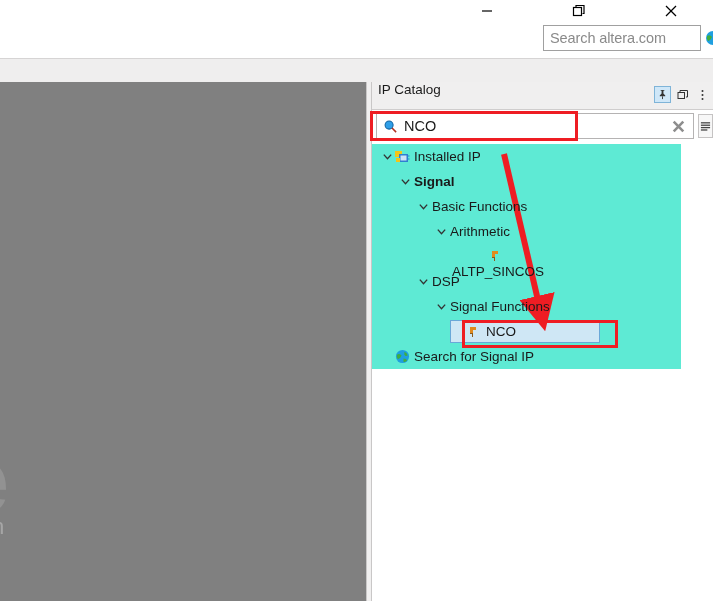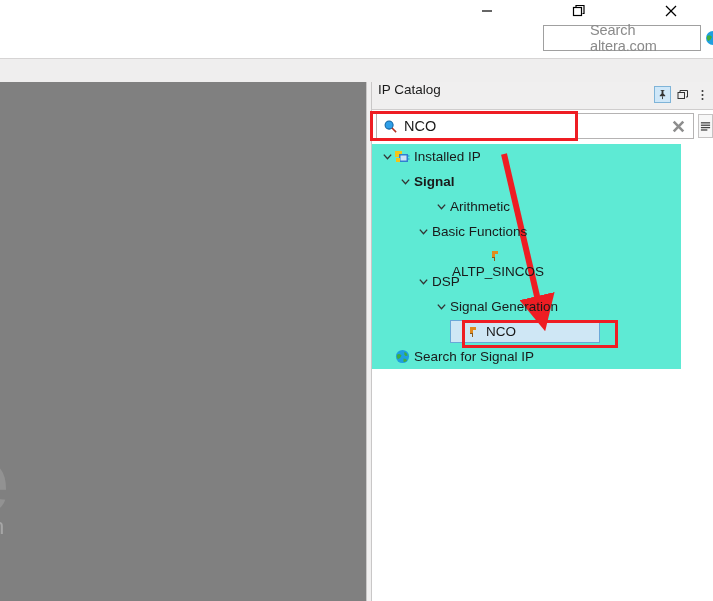--- a/index.html
+++ b/index.html
@@ -53,21 +53,20 @@
     background: #ffffff;
     box-sizing: border-box;
     display: flex;
     align-items: center;
     padding-left: 6px;
   }
   .altera-search .ph {
     color: #8a8a8a;
     font-size: 14.5px;
     letter-spacing: -0.1px;
-    margin-left: 40px;
   }
   .altera-globe {
     position: absolute;
     left: 705px; top: 8px;
     width: 16px; height: 16px;
   }
 
   
   .top-sep {
     position: absolute;
@@ -388,39 +387,39 @@
           <span class="caret">
             <svg width="11" height="11" viewBox="0 0 12 12">
               <polyline points="2,4 6,8.5 10,4" fill="none" stroke="#333" stroke-width="1.5"></polyline>
             </svg>
           </span>
           <span style="width: 2px;"></span>
           <span class="txt bold">Signal</span>
         </div>
       </div>
       <div class="tree-row">
+        <div class="row-inner" style="margin-left: 44px;">
+          <span class="caret">
+            <svg width="11" height="11" viewBox="0 0 12 12">
+              <polyline points="2,4 6,8.5 10,4" fill="none" stroke="#333" stroke-width="1.5"></polyline>
+            </svg>
+          </span>
+          <span style="width: 2px;"></span>
+          <span class="txt">Basic Functions</span>
+        </div>
+      </div>
+      <div class="tree-row">
         <div class="row-inner" style="margin-left: 62px;">
           <span class="caret">
             <svg width="11" height="11" viewBox="0 0 12 12">
               <polyline points="2,4 6,8.5 10,4" fill="none" stroke="#333" stroke-width="1.5"></polyline>
             </svg>
           </span>
           <span style="width: 2px;"></span>
           <span class="txt">Arithmetic</span>
-        </div>
-      </div>
-      <div class="tree-row">
-        <div class="row-inner" style="margin-left: 44px;">
-          <span class="caret">
-            <svg width="11" height="11" viewBox="0 0 12 12">
-              <polyline points="2,4 6,8.5 10,4" fill="none" stroke="#333" stroke-width="1.5"></polyline>
-            </svg>
-          </span>
-          <span style="width: 2px;"></span>
-          <span class="txt">Basic Functions</span>
         </div>
       </div>
       <div class="tree-row">
         <div class="row-inner" style="margin-left: 80px; flex-direction: column;">
           <span class="spacer14"></span>
           <span class="ic">
             <svg width="14" height="14" viewBox="0 0 14 14">
               <path d="M3 2 h6 v3 h-3 v3 h-3 z" fill="#e08a1e"></path>
               <path d="M3 8 h3 v4 h-1 v-3 h-2 z" fill="#8a5a1a"></path>
             </svg>
@@ -440,21 +439,21 @@
         </div>
       </div>
       <div class="tree-row">
         <div class="row-inner" style="margin-left: 62px;">
           <span class="caret">
             <svg width="11" height="11" viewBox="0 0 12 12">
               <polyline points="2,4 6,8.5 10,4" fill="none" stroke="#333" stroke-width="1.5"></polyline>
             </svg>
           </span>
           <span style="width: 2px;"></span>
-          <span class="txt">Signal Generation</span>
+          <span class="txt">Signal Functions</span>
         </div>
       </div>
       <div class="tree-row selected">
         <div class="sel-box" style="left: 78px; width: 150px;"></div>
         <div class="row-inner" style="margin-left: 80px;">
           <span class="spacer14"></span>
           <span class="ic">
             <svg width="14" height="14" viewBox="0 0 14 14">
               <path d="M3 2 h6 v3 h-3 v3 h-3 z" fill="#e08a1e"></path>
               <path d="M3 8 h3 v4 h-1 v-3 h-2 z" fill="#8a5a1a"></path>

